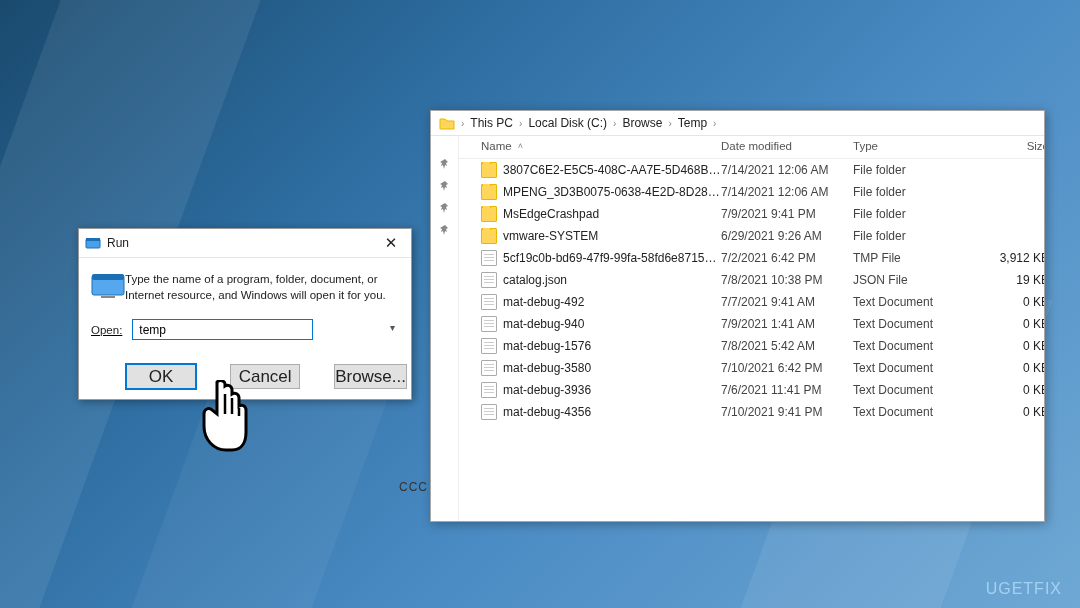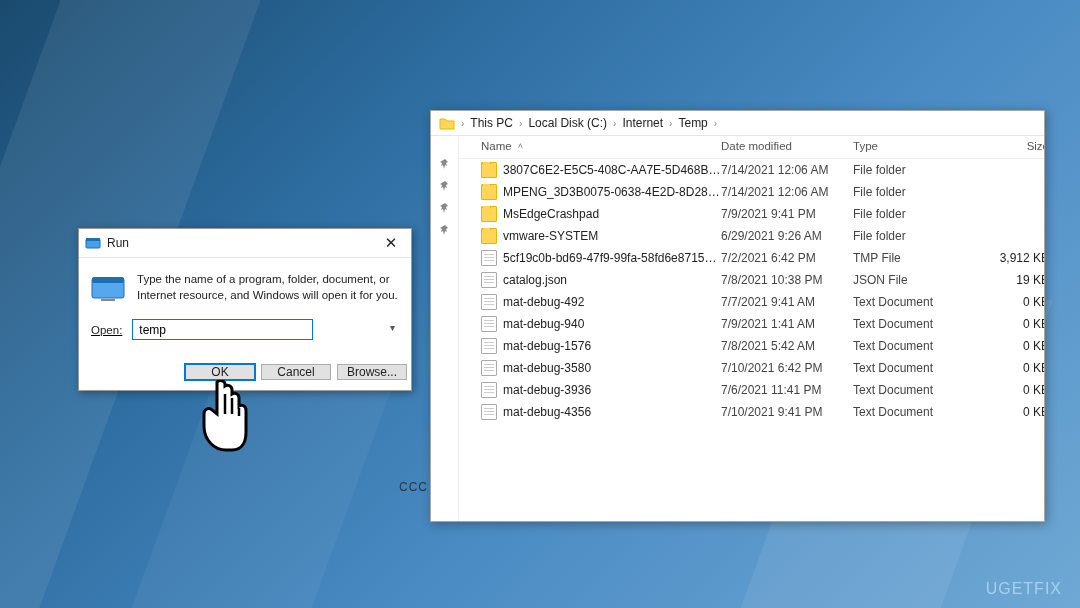--- a/index.html
+++ b/index.html
@@ -24,32 +24,32 @@
       width: 334px; background: #fff; border: 1px solid #9a9a9a;
       box-shadow: 2px 2px 8px rgba(0,0,0,0.35);
       font-size: 12px;
     }
     .run-title { display: flex; align-items: center; padding: 4px 6px; border-bottom: 1px solid #e5e5e5; }
     .run-title-icon { width:16px;height:16px; margin-right:6px; display:flex;align-items:center;justify-content:center; }
     .run-title-text { flex: 1; font-size: 12px; color: #222; }
     .run-close { width: 28px; height: 20px; display:flex;align-items:center;justify-content:center; font-size:15px; font-weight:400; color:#222; }
 
     .run-body { padding: 14px 12px 10px 12px; }
-    .run-msg-row { display:flex; gap:12px; align-items:flex-end; margin-bottom:16px; }
+    .run-msg-row { display:flex; gap:0; align-items:flex-start; margin-bottom:16px; }
     .run-big-icon { width:34px;height:28px; flex:none; }
     .run-msg { font-size: 11.5px; line-height: 1.35; color: #222; }
 
     .run-input-row { display:flex; align-items:center; gap:10px; margin-bottom:14px;text-decoration:underline; }
     .run-open-label { font-size:11.5px; color:#222; }
     .run-open-input { flex:1; border:1px solid #0078d4; padding:3px 18px 3px 6px; font-size:12px; height:21px; background:#fff; position:relative; }
     .run-combo { position:relative; flex:1; }
     .run-combo .chev { position:absolute; right:4px; top:3px; font-size:10px; color:#555; pointer-events:none; }
 
     .run-buttons { display:flex; justify-content:flex-end; gap:6px; padding: 0 4px 10px 4px; }
-    .run-btn { min-width:70px; height:16px; font-size:12px; background:#e1e1e1; border:1px solid #adadad; color:#222; display:flex;align-items:center;justify-content:center; }
+    .run-btn { min-width:70px; height:25px; font-size:17px; background:#e1e1e1; border:1px solid #adadad; color:#222; display:flex;align-items:center;justify-content:center;margin-left:28px; }
     .run-btn.default { background:#e1e1e1; border:1px solid #0078d4; outline:1px solid #0078d4; }
 
     
     .hand-cursor { position:absolute; left:192px; top:380px; width:60px; height:78px; z-index:50; }
 
     
     .explorer {
       position:absolute; left:430px; top:110px; width:615px; height:412px;
       background:#fff; border:1px solid #a6a6a6; box-shadow:2px 2px 10px rgba(0,0,0,0.3);
       font-size:12px; color:#222;
@@ -144,21 +144,21 @@
     <span class="addr-icon">
       <svg viewBox="0 0 16 16" width="16" height="16">
           <path d="M1 4 h5 l2 2 h7 v8 h-14 z" fill="#ffd659" stroke="#e6b800"></path>
         </svg>
     </span>
     <span class="crumb-sep">›</span>
     <span class="crumb">This PC</span>
     <span class="crumb-sep">›</span>
     <span class="crumb">Local Disk (C:)</span>
     <span class="crumb-sep">›</span>
-    <span class="crumb">Internet</span>
+    <span class="crumb">Browse</span>
     <span class="crumb-sep">›</span>
     <span class="crumb">Temp</span>
     <span class="crumb-sep">›</span>
   </div>
   <div class="exp-body">
     <div class="quick">
       <svg class="pin" viewBox="0 0 12 12">
           <path d="M6 1 l3 3 -2 1 1 3 -2 -1 -1 4 -1 -4 -2 1 1 -3 -2 -1 z" fill="#888"></path>
         </svg>
       <svg class="pin" viewBox="0 0 12 12">

